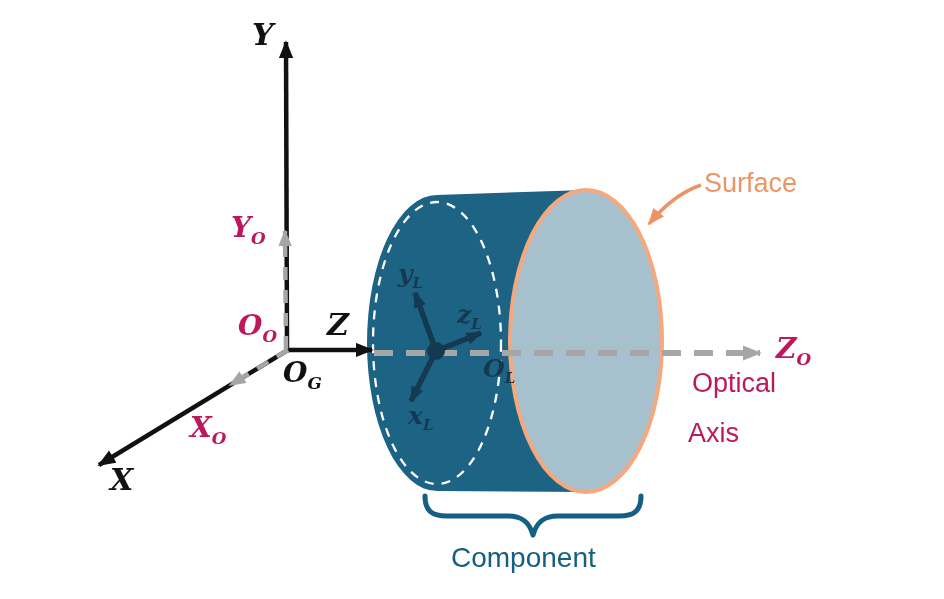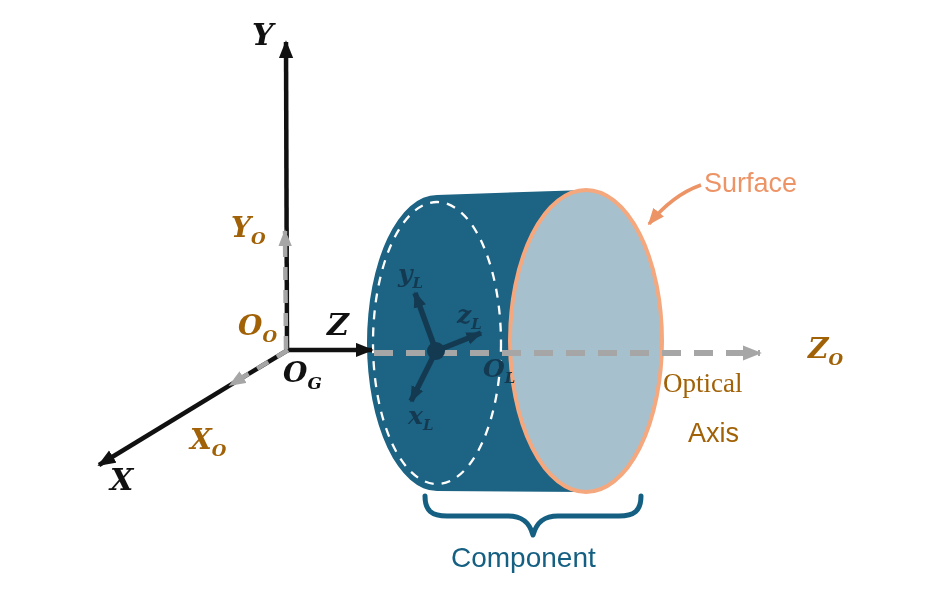--- a/index.html
+++ b/index.html
@@ -5,21 +5,21 @@
   html,body { margin:0; padding:0; background:#ffffff; }
   .canvas {
     position:relative; width:944px; height:599px; background:#ffffff;
     overflow:hidden; font-family:"Liberation Sans", sans-serif;
   }
   .canvas svg { position:absolute; left:0; top:0; }
   .lbl { position:absolute; line-height:1; white-space:nowrap; user-select:none; }
   .serif { font-family:"DejaVu Serif", serif; font-weight:bold; font-style:italic; }
   .sans  { font-family:"Liberation Sans", sans-serif; font-weight:400; }
   .black  { color:#111111; }
-  .gray   { color:#a16207; }
+  .gray   { color:#be185d; }
   .navy   { color:#143a52; }
   .orange { color:#ed9467; }
   .teal   { color:#156082; }
   .lbl sub { font-size:0.60em; font-style:italic; line-height:1; }
   .fs30 { font-size:30px; }
   .fs28 { font-size:28px; }
   .fs27 { font-size:27px; }
   .fs25 { font-size:25px; }
 </style>
 </head>
@@ -76,23 +76,23 @@
     <path d="M 425,496 C 425,511 432,516 447,516 L 508,516 C 521,516 529,521 533,535 C 537,521 545,516 558,516 L 619,516 C 634,516 641,511 641,496" fill="none" stroke="#156082" stroke-width="5" stroke-linecap="round" stroke-linejoin="round"></path>
   </svg>
 
   <div class="lbl serif black fs30" style="left:252px; top:20px;"><span>Y</span><sub></sub></div>
   <div class="lbl serif black fs30" style="left:110px; top:465px;"><span>X</span><sub></sub></div>
   <div class="lbl serif black fs30" style="left:327px; top:310px;"><span>Z</span><sub></sub></div>
   <div class="lbl serif black fs28" style="left:283px; top:359px;"><span>O</span><sub>G</sub></div>
 
   <div class="lbl serif gray fs28" style="left:238px; top:312px;"><span>O</span><sub>O</sub></div>
   <div class="lbl serif gray fs28" style="left:231px; top:214px;"><span>Y</span><sub>O</sub></div>
-  <div class="lbl serif gray fs28" style="left:190px; top:426px;"><span>X</span><sub>O</sub></div>
-  <div class="lbl serif gray fs28" style="left:808px; top:335px;"><span>Z</span><sub>O</sub></div>
-  <div class="lbl sans gray fs27" style="left:663px; top:370px;font-family:Liberation Serif, serif;">Optical</div>
+  <div class="lbl serif gray fs28" style="left:190px; top:414px;"><span>X</span><sub>O</sub></div>
+  <div class="lbl serif gray fs28" style="left:776px; top:335px;"><span>Z</span><sub>O</sub></div>
+  <div class="lbl sans gray fs27" style="left:692px; top:370px;">Optical</div>
   <div class="lbl sans gray fs27" style="left:688px; top:420px;text-align:right;">Axis</div>
 
   <div class="lbl serif navy fs25" style="left:398px; top:261px;text-align:center;"><span>y</span><sub>L</sub></div>
   <div class="lbl serif navy fs25" style="left:457px; top:302px;"><span>z</span><sub>L</sub></div>
   <div class="lbl serif navy fs25" style="left:408px; top:403px;"><span>x</span><sub>L</sub></div>
   <div class="lbl serif navy fs25" style="left:437px; top:356px;margin-left:46px;"><span>O</span><sub>L</sub></div>
 
   <div class="lbl sans orange fs27" style="left:704px; top:170px;">Surface</div>
   <div class="lbl sans teal fs28" style="left:451px; top:544px;">Component</div>
 

